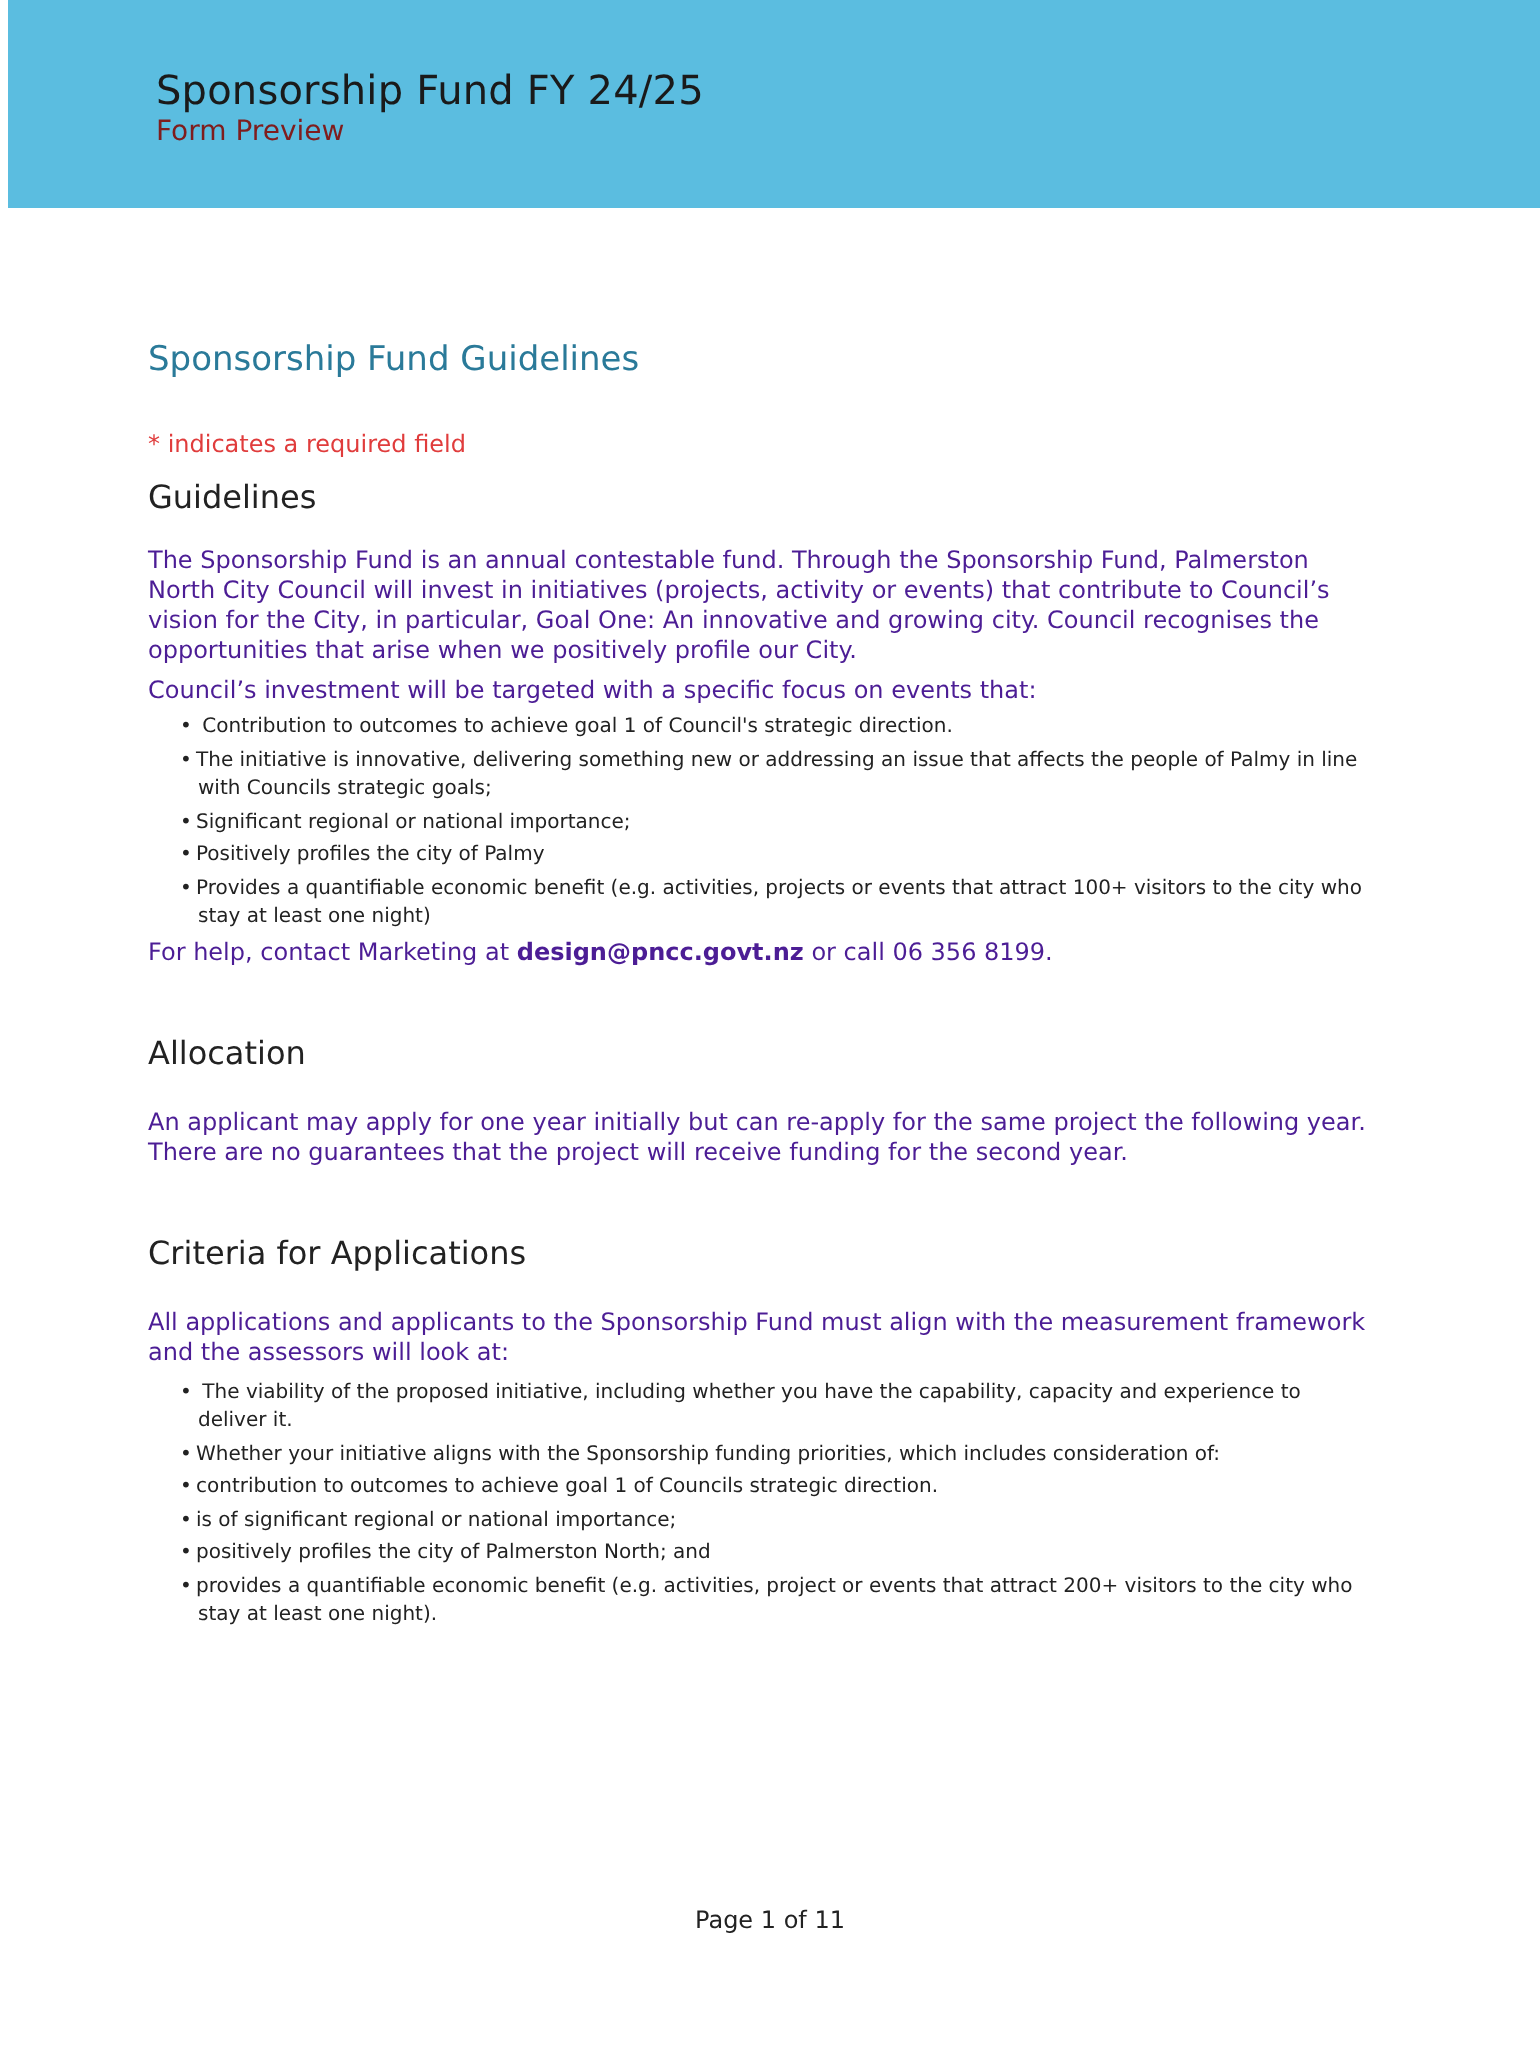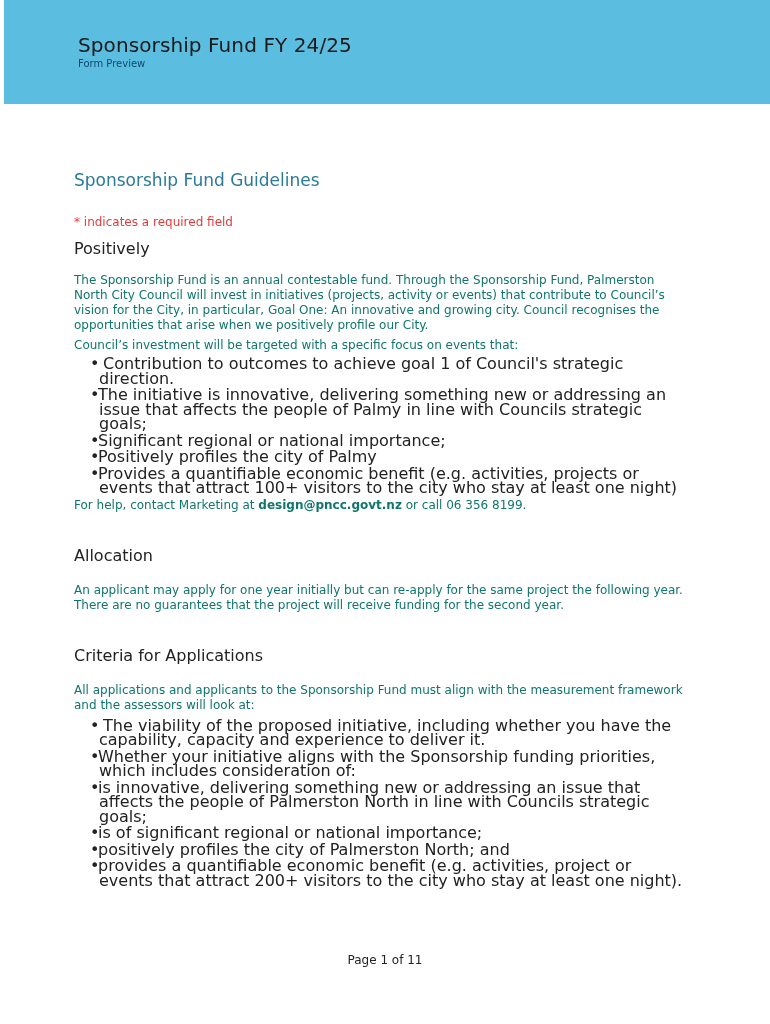--- a/index.html
+++ b/index.html
@@ -8,29 +8,29 @@
     .header {
       position: absolute; left: 4px; top: 0; width: 770px; height: 104px;
       background: #5bbde0;
     }
     .header-title {
       position: absolute; left: 74px; top: 33px;
       font-size: 20px; color: #1a1a1a; letter-spacing: 0.1px;
     }
     .header-subtitle {
       position: absolute; left: 74px; top: 58px;
-      font-size: 10px; color: #0c4a6e;
+      font-size: 14px; color: #7f1d1d;
     }
     .content { position: absolute; left: 74px; top: 170px; width: 610px; }
     .guidelines-title { font-size: 17px; color: #2a7a99; margin-bottom: 25px; }
     .required-note { font-size: 12px; color: #e03c3c; margin-bottom: 10px; }
     h2 { font-size: 16px; font-weight: normal; color: #222; }
-    p { font-size: 12px; line-height: 15px; color: #0f766e; }
+    p { font-size: 12px; line-height: 15px; color: #4c1d95; }
     ul { list-style: none; }
-    li { font-size: 16px; line-height: 14.5px; color: #222; padding-left: 25px; text-indent: -9px; }
+    li { font-size: 10px; line-height: 14.5px; color: #222; padding-left: 25px; text-indent: -9px; }
     li::before { content: "\2022"; display: inline-block; width: 8px; text-indent: 0; }
     .obj-h { margin-bottom: 15px; }
     .obj-p1 { margin-bottom: 5px; }
     .obj-p2 { margin-bottom: 4px; }
     .obj-list li { margin-bottom: 2px; }
     .help { margin-top: 2px; }
     .help b { font-weight: bold; }
     .alloc-h { margin-top: 33px; margin-bottom: 18px; }
     .alloc-p1 { margin-bottom: 5px; }
     .crit-h { margin-top: 33px; margin-bottom: 18px; }
@@ -46,40 +46,40 @@
 
 <div class="header">
   <div class="header-title">Sponsorship Fund FY 24/25</div>
   <div class="header-subtitle">Form Preview</div>
 </div>
 
 <div class="content">
   <div class="guidelines-title">Sponsorship Fund Guidelines</div>
   <div class="required-note">* indicates a required field</div>
 
-  <h2 class="obj-h">Positively</h2>
+  <h2 class="obj-h">Guidelines</h2>
   <p class="obj-p1">The Sponsorship Fund is an annual contestable fund. Through the Sponsorship Fund, Palmerston North City Council will invest in initiatives (projects, activity or events) that contribute to Council’s vision for the City, in particular, Goal One: An innovative and growing city. Council recognises the opportunities that arise when we positively profile our City.</p>
   <p class="obj-p2">Council’s investment will be targeted with a specific focus on events that:</p>
   <ul class="obj-list">
     <li> Contribution to outcomes to achieve goal 1 of Council's strategic direction.</li>
     <li>The initiative is innovative, delivering something new or addressing an issue that affects the people of Palmy in line with Councils strategic goals;</li>
     <li>Significant regional or national importance;</li>
     <li>Positively profiles the city of Palmy</li>
     <li>Provides a quantifiable economic benefit (e.g. activities, projects or events that attract 100+ visitors to the city who stay at least one night)</li>
   </ul>
   <p class="help"><span>For help, contact Marketing at </span><b>design@pncc.govt.nz</b><span> or call 06 356 8199.</span></p>
 
   <h2 class="alloc-h">Allocation</h2>
   <p>An applicant may apply for one year initially but can re-apply for the same project the following year. There are no guarantees that the project will receive funding for the second year.</p>
 
   <h2 class="crit-h">Criteria for Applications</h2>
   <p class="crit-p1">All applications and applicants to the Sponsorship Fund must align with the measurement framework and the assessors will look at:</p>
   <ul class="crit-list">
     <li> The viability of the proposed initiative, including whether you have the capability, capacity and experience to deliver it.</li>
     <li>Whether your initiative aligns with the Sponsorship funding priorities, which includes consideration of:</li>
-    <li>is innovative, delivering something new or addressing an issue that affects the people of Palmerston North in line with Councils strategic goals;</li>
+    <li>contribution to outcomes to achieve goal 1 of Councils strategic direction.</li>
     <li>is of significant regional or national importance;</li>
     <li>positively profiles the city of Palmerston North; and</li>
     <li>provides a quantifiable economic benefit (e.g. activities, project or events that attract 200+ visitors to the city who stay at least one night).</li>
   </ul>
 </div>
 
 <div class="page-num">Page 1 of 11</div>
 
 </body></html>

